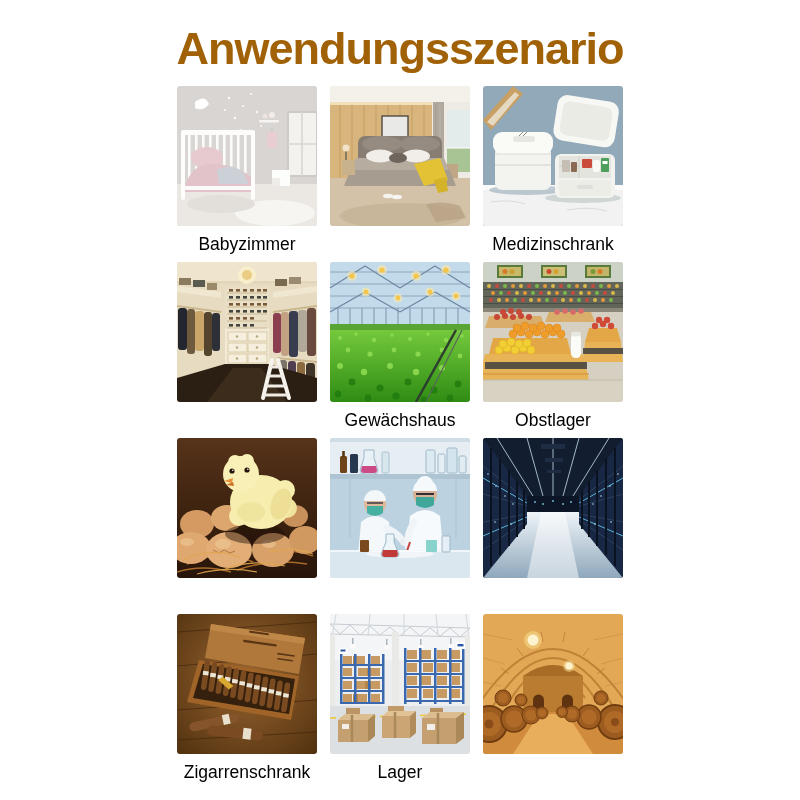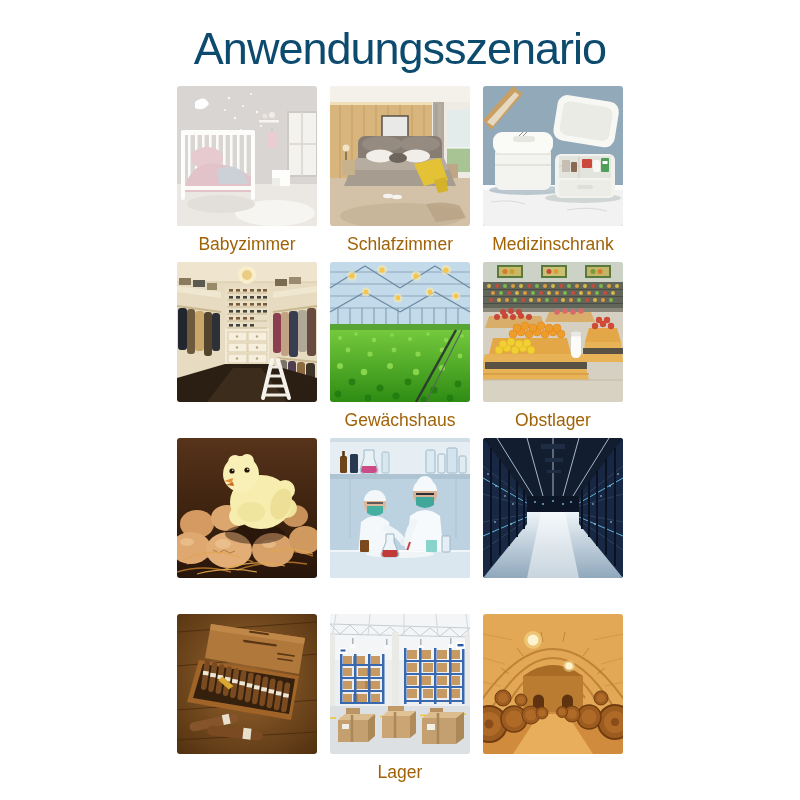--- a/index.html
+++ b/index.html
@@ -1,26 +1,26 @@
 <!DOCTYPE html>
 <html><head>
 <meta charset="utf-8">
 <style>
   html,body{margin:0;padding:0;background:#ffffff;}
   body{width:800px;height:800px;font-family:"Liberation Sans",sans-serif;overflow:hidden;}
   .page{width:800px;height:800px;}
   .title{margin:24px 0 0 0;text-align:center;font-size:45px;line-height:1.1;
-         font-weight:400;color:#0c4a6e;letter-spacing:-1px;}
+         font-weight:700;color:#a16207;letter-spacing:-1px;}
   .grid{width:446px;margin:12px auto 0;display:grid;
         grid-template-columns:repeat(3,140px);column-gap:13px;}
   figure.cell{margin:0;width:140px;height:176px;}
   .photo{width:140px;height:140px;border-radius:3px;overflow:hidden;background:#eeeeee;}
   .photo svg{display:block;width:100%;height:100%;}
   figcaption{margin-top:9px;text-align:center;font-size:17.5px;line-height:1.05;
-             color:#a16207;font-weight:400;}
+             color:#000000;font-weight:400;}
 </style>
 </head>
 <body>
 
 <main class="page">
   <h1 class="title">Anwendungsszenario</h1>
 
   <div class="grid">
 
     <figure class="cell">
@@ -115,21 +115,20 @@
           <ellipse cx="68" cy="72" rx="9" ry="5" fill="#6e655c"></ellipse>
           <path d="M84 78 l26 -6 8 22 -24 6 z" fill="#e3c235"></path>
           <path d="M104 94 l12 -3 2 14 -10 2 z" fill="#d4b22a"></path>
           <rect x="12" y="74" width="13" height="15" fill="#c7b28c"></rect>
           <rect x="15" y="64" width="2" height="10" fill="#8a7a60"></rect>
           <circle cx="16" cy="62" r="3.5" fill="#f0e3c8"></circle>
           <ellipse cx="58" cy="110" rx="5" ry="2.2" fill="#f6f4f0"></ellipse>
           <ellipse cx="67" cy="111" rx="5" ry="2.2" fill="#f6f4f0"></ellipse>
         </svg>
       </div>
-      <figcaption>Schlafzimmer</figcaption>
     </figure>
 
     <figure class="cell">
       <div class="photo">
         <svg viewBox="0 0 140 140" preserveAspectRatio="none">
           <rect width="140" height="140" fill="#92a9ba"></rect>
           <path d="M0 34 L30 0 L40 8 L8 44 Z" fill="#c8a064"></path>
           <path d="M4 36 L32 6 L36 9 L10 40 Z" fill="#e6d9c2"></path>
           <rect y="102" width="140" height="38" fill="#f1f2f1"></rect>
           <rect y="99" width="140" height="5" fill="#fafbfa"></rect>
@@ -764,20 +763,21 @@
             <path d="M44 66 l12 8 -4 4 -12 -8 z" fill="#d8a830"></path>
           </g>
           <g>
             <rect x="12" y="104" width="50" height="9" rx="4.5" fill="#86542a" transform="rotate(-12 37 108)"></rect>
             <rect x="46" y="103" width="7" height="10" fill="#e8e0cc" transform="rotate(-12 37 108)"></rect>
             <rect x="30" y="114" width="56" height="10" rx="5" fill="#7a4a22" transform="rotate(6 58 119)"></rect>
             <rect x="66" y="113" width="8" height="11" fill="#e8e0cc" transform="rotate(6 58 119)"></rect>
           </g>
         </svg>
       </div>
+      <figcaption>Zigarrenschrank</figcaption>
     </figure>
 
     <figure class="cell">
       <div class="photo">
         <svg viewBox="0 0 140 140" preserveAspectRatio="none">
           <rect width="140" height="140" fill="#eceef0"></rect>
           <rect width="140" height="46" fill="#f3f5f6"></rect>
           <g stroke="#c6ccd2" stroke-width="1" fill="none">
             <line x1="0" y1="10" x2="140" y2="14"></line>
             <line x1="0" y1="20" x2="140" y2="23"></line>

